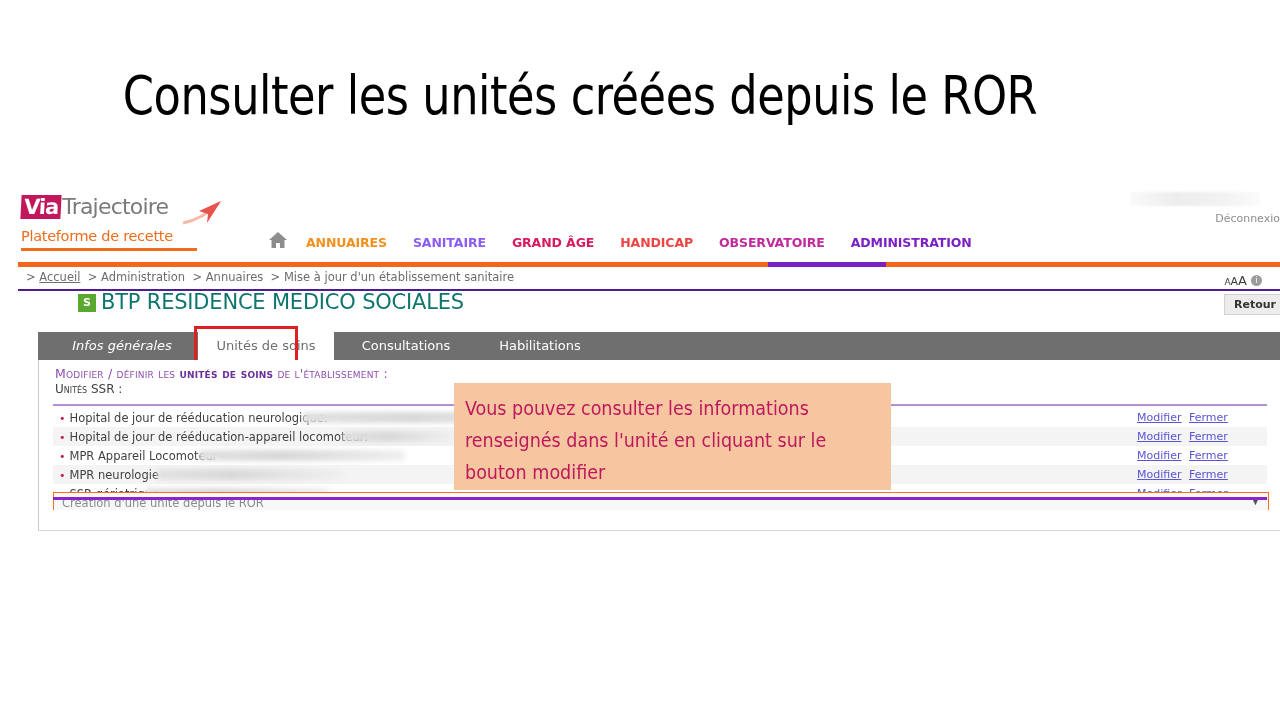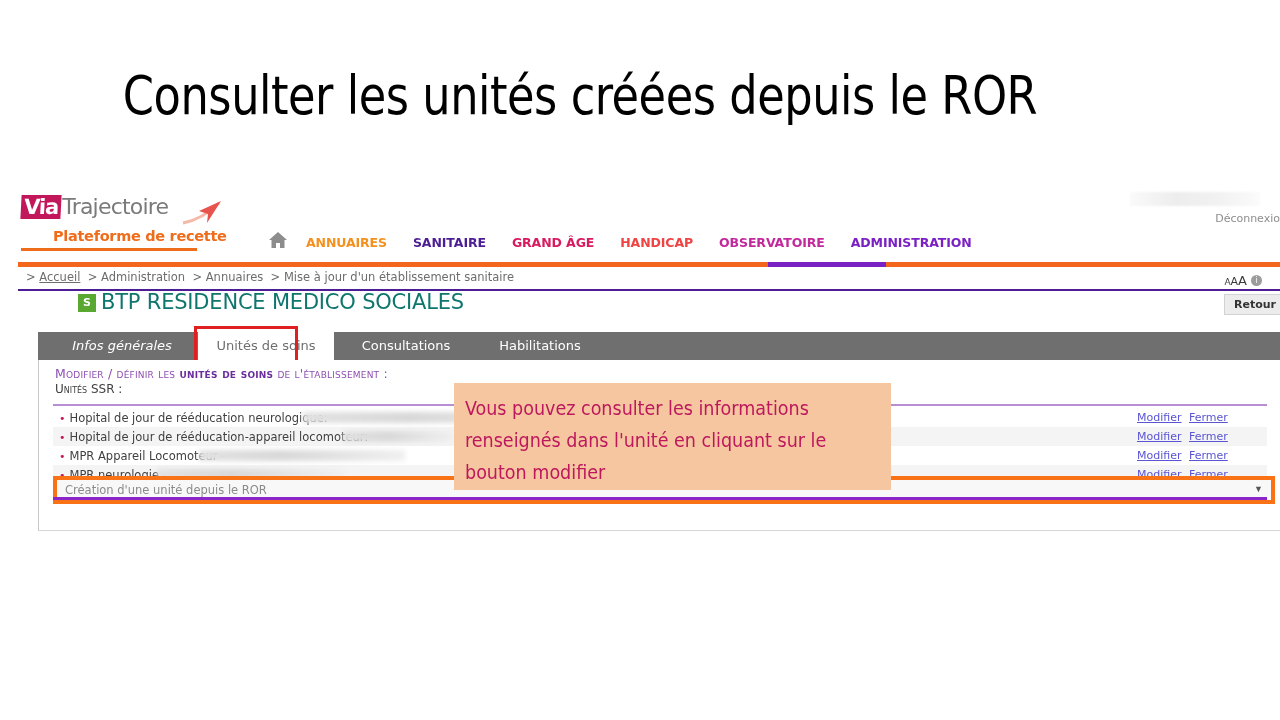--- a/index.html
+++ b/index.html
@@ -41,23 +41,22 @@
   }
   .logo-traj{
     display:inline-block;color:#7a7a7a;font-family:"DejaVu Sans",sans-serif;
     font-size:22px;font-weight:400;line-height:24px;letter-spacing:-0.8px;
     vertical-align:top;margin-left:1px;
   }
   .logo-arrow{position:absolute;left:160px;top:4px;width:42px;height:26px;}
 
   .platform{
     position:absolute;left:3px;top:38px;
-    color:#ef6c1a;font-size:14.5px;font-weight:700;letter-spacing:-0.3px;
+    color:#ef6c1a;font-size:14.5px;font-weight:400;letter-spacing:-0.3px;
     font-family:"DejaVu Sans",sans-serif;
-    margin-left:32px;
   }
   .platform-rule{position:absolute;left:3px;top:58px;width:176px;height:3px;background:#ef6c1a;}
 
   .home-icon{position:absolute;left:250px;top:40px;width:20px;height:20px;}
 
   .mainnav{position:absolute;left:288px;top:43px;height:18px;}
   .navitem{
     display:inline-block;font-size:12.5px;font-weight:700;letter-spacing:-0.1px;
     margin-right:26px;white-space:nowrap;font-family:"DejaVu Sans",sans-serif;
     cursor:pointer;
@@ -121,22 +120,22 @@
   .urow.alt{background:#f4f4f4;}
   .ulabel{position:absolute;left:6px;top:3px;font-size:11.5px;color:#3f3f3f;white-space:nowrap;
     font-family:"DejaVu Sans",sans-serif;}
   .ubullet{color:#c2185b;font-size:11px;margin-right:4px;}
   .redact{position:absolute;top:4px;height:11px;
     background:linear-gradient(90deg,#e2e2e2,#d8d8d8 40%,#e6e6e6 75%,#f0f0f0);
     filter:blur(2.4px);border-radius:1px;}
   .ulink{position:absolute;top:3px;font-size:11px;color:#5a55d4;text-decoration:underline;
     cursor:pointer;font-family:"DejaVu Sans",sans-serif;}
 
-  .ror-select{position:absolute;left:14px;top:116px;width:1214px;height:20px;
-    background:#f8f8f8;border:4px solid #f97316;cursor:pointer;}
+  .ror-select{position:absolute;left:14px;top:132px;width:1214px;height:20px;
+    background:#f8f8f8;border:1px solid #f97316;cursor:pointer;}
   .ror-text{position:absolute;left:8px;top:3px;font-size:11.5px;color:#8b8b8b;
     font-family:"DejaVu Sans",sans-serif;}
   .ror-caret{position:absolute;right:8px;top:4px;font-size:9px;color:#555;}
   .ror-rule{position:absolute;left:14px;top:137px;width:1214px;height:3px;background:#8b25c9;}
 
   
   .callout{
     position:absolute;left:454px;top:383px;width:437px;height:107px;
     background:#f5c6a0;
   }
@@ -165,21 +164,21 @@
     </div>
 
     <div class="platform">Plateforme de recette</div>
     <div class="platform-rule"></div>
 
     <svg class="home-icon" viewBox="0 0 20 20">
       <path d="M10 2 L19 10 L16.5 10 L16.5 18 L12 18 L12 13 L8 13 L8 18 L3.5 18 L3.5 10 L1 10 Z" fill="#8d8d8d"></path>
     </svg>
 
     <div class="mainnav">
-      <span class="navitem" style="color:#f4901e">ANNUAIRES</span><span class="navitem" style="color:#4c1d95">SANITAIRE</span><span class="navitem" style="color:#d81b60">GRAND ÂGE</span><span class="navitem" style="color:#ef4444">HANDICAP</span><span class="navitem" style="color:#c2299c">OBSERVATOIRE</span><span class="navitem" style="color:#7b21c4">ADMINISTRATION</span>
+      <span class="navitem" style="color:#f4901e">ANNUAIRES</span><span class="navitem" style="color:#8b5cf6">SANITAIRE</span><span class="navitem" style="color:#d81b60">GRAND ÂGE</span><span class="navitem" style="color:#ef4444">HANDICAP</span><span class="navitem" style="color:#c2299c">OBSERVATOIRE</span><span class="navitem" style="color:#7b21c4">ADMINISTRATION</span>
     </div>
 
     <div class="userbox"></div>
     <div class="logout">Déconnexio</div>
 
     <div class="orangebar"></div>
     <div class="activebar" style="left:750px;width:118px;"></div>
   </div>
 
   <div class="crumbbar">

